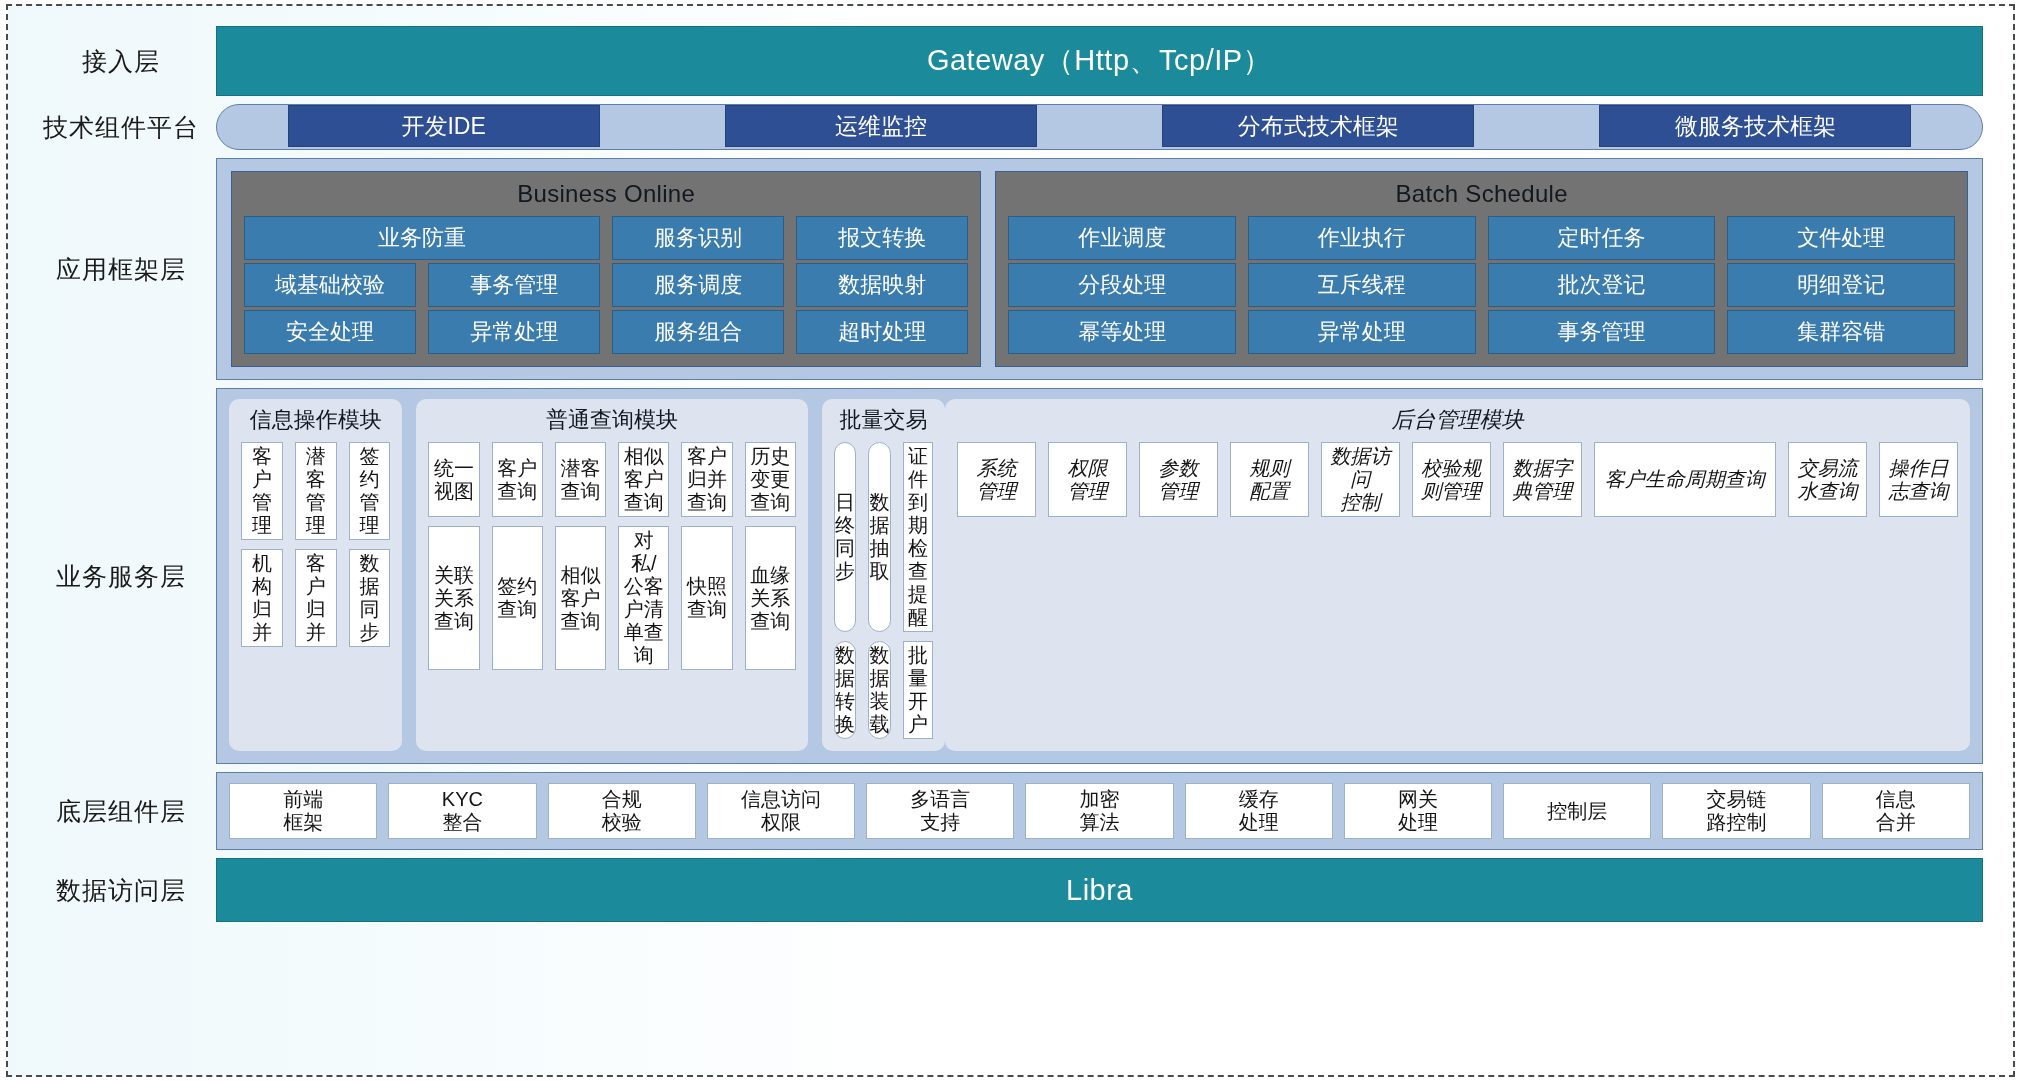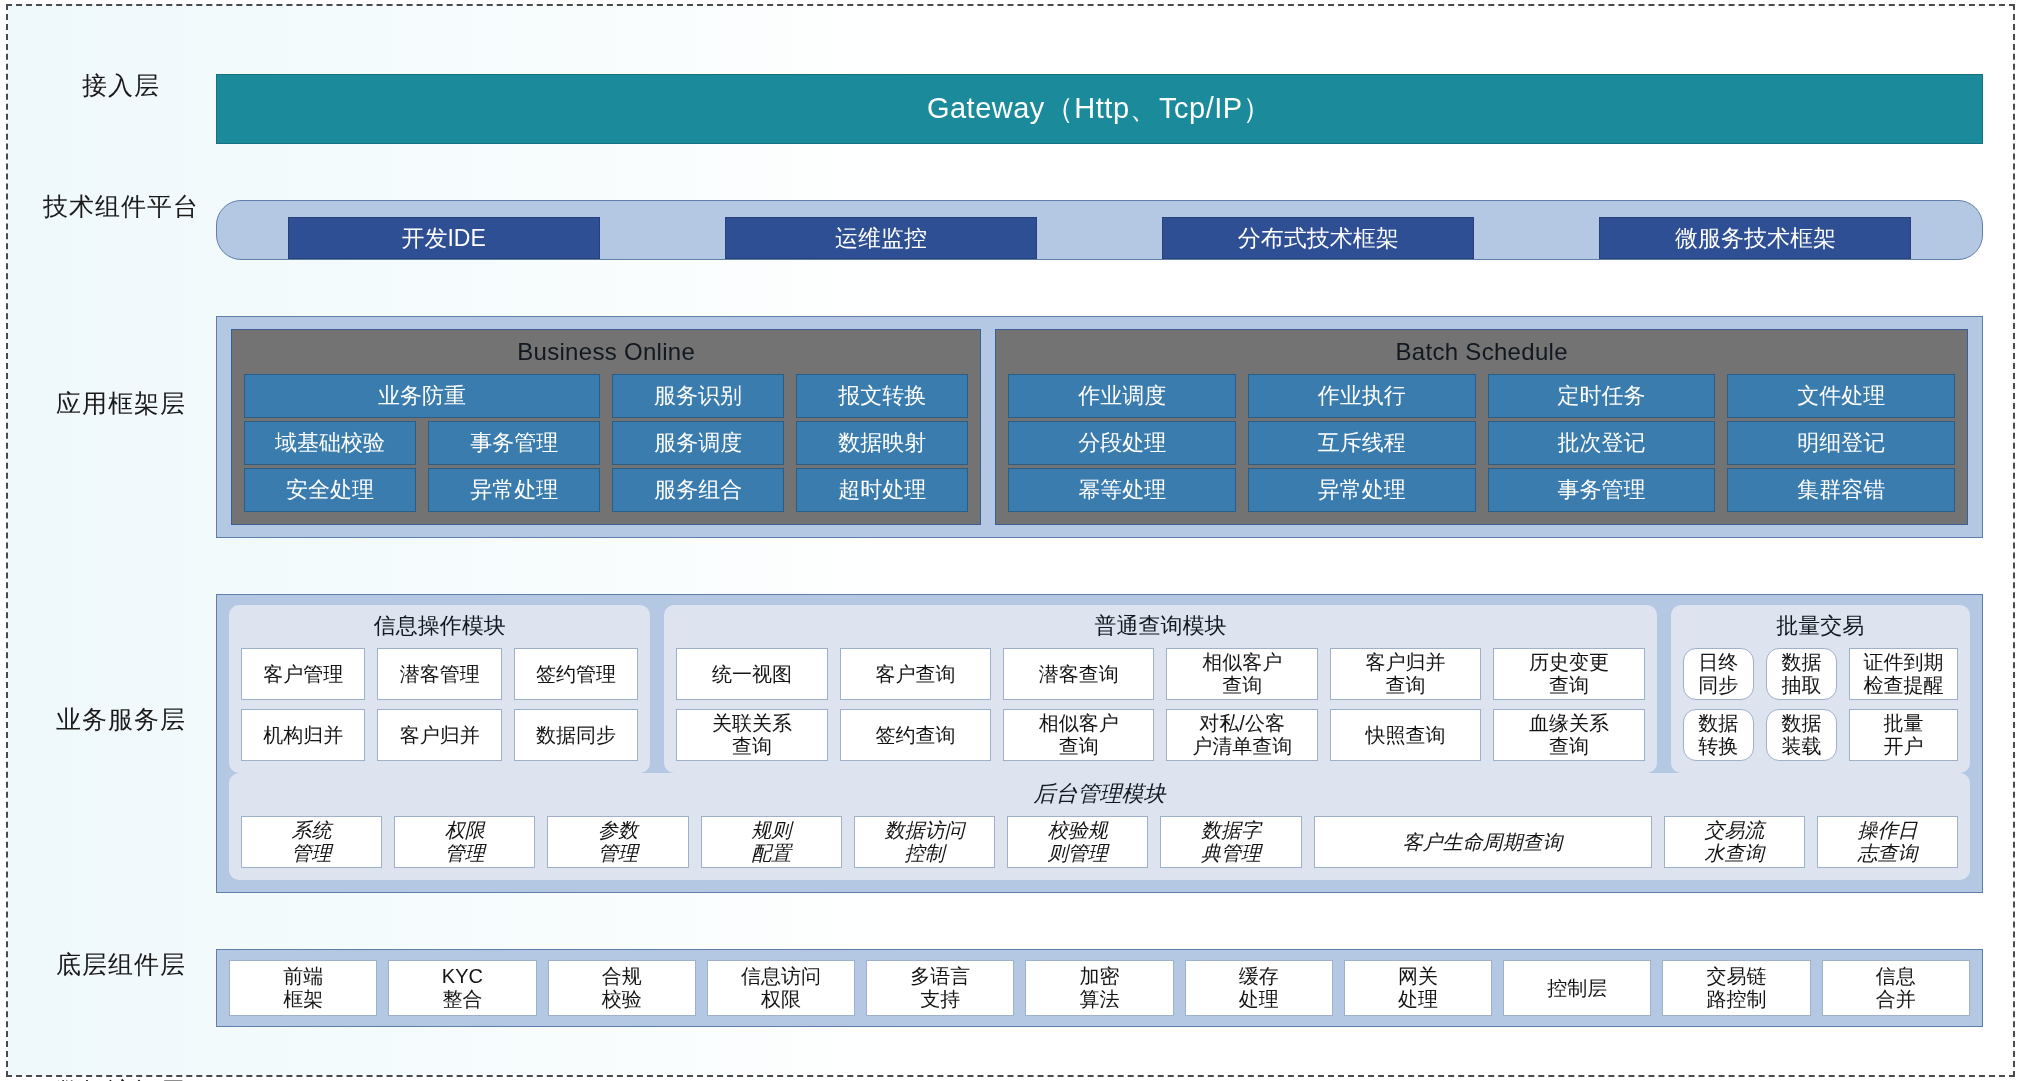--- a/index.html
+++ b/index.html
@@ -55,21 +55,20 @@
     justify-content: center;
     font-size: 25px;
     color: #1a1a1a;
     letter-spacing: 1px;
     text-align: center;
   }
   .row-body {
     flex: 1 1 auto;
     display: flex;
     min-width: 0;
-    margin-top: 48px;
   }
 
   
   .teal-bar {
     flex: 1 1 auto;
     background: #1b8a9b;
     border: 1px solid #15707f;
     color: #ffffff;
     display: flex;
     align-items: center;
@@ -83,22 +82,22 @@
   
   .panel {
     flex: 1 1 auto;
     background: #b4c7e3;
     border: 1px solid #5f7fab;
     box-sizing: border-box;
     display: flex;
     min-width: 0;
   }
   .tech-panel {
-    height: 60px;
-    align-items: flex-end;
+    height: 46px;
+    align-items: flex-start;
     justify-content: space-around;
     padding: 0 18px;
     gap: 20px;
     border-radius: 25px;
   }
   .tech-chip {
     flex: 1 1 0;
     height: 40px;
     background: #2f4f94;
     border: 1px solid #27417a;
@@ -153,21 +152,21 @@
     align-items: center;
     justify-content: center;
     font-size: 22px;
     min-width: 0;
     white-space: nowrap;
   }
   .blue-cell.span2 { flex: 2.08 1 0; }
 
   
   .svc-panel {
-    flex-direction: column;
+    flex-direction: row;
     padding: 10px 12px 12px 12px;
     gap: 0;
   }
   .svc-top {
     display: flex;
     gap: 14px;
     align-items: stretch;
   }
   .mod-box {
     background: #dde4f0;

